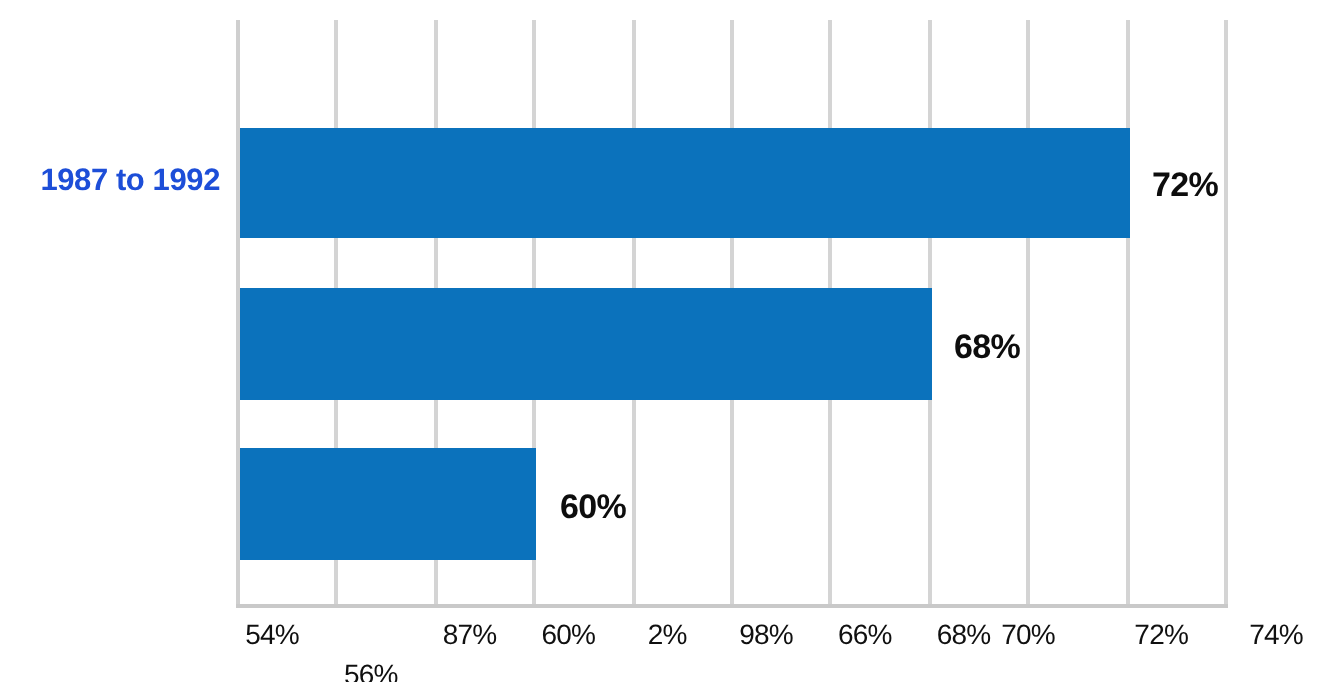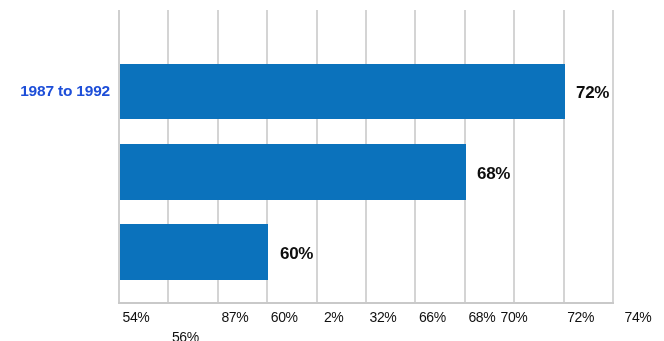--- a/index.html
+++ b/index.html
@@ -122,20 +122,20 @@
 
   <div id="axis-line"></div>
 
   <span class="cat-label" style="top:82px;">1987 to 1992</span>
 
   <span class="tick-label" style="left:136px;">54%</span>
   <span class="tick-label" style="left:185.4px;margin-top:20px;">56%</span>
   <span class="tick-label" style="left:234.8px;">87%</span>
   <span class="tick-label" style="left:284.2px;">60%</span>
   <span class="tick-label" style="left:333.6px;">2%</span>
-  <span class="tick-label" style="left:383px;">32%</span>
+  <span class="tick-label" style="left:383px;">98%</span>
   <span class="tick-label" style="left:432.4px;">66%</span>
   <span class="tick-label" style="left:481.8px;">68%</span>
   <span class="tick-label" style="left:514px;">70%</span>
   <span class="tick-label" style="left:580.6px;">72%</span>
   <span class="tick-label" style="left:638px;">74%</span>
 
 </div>
 
 </body></html>

